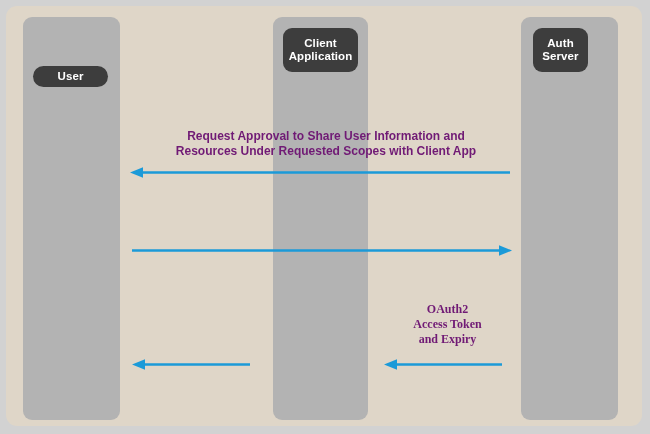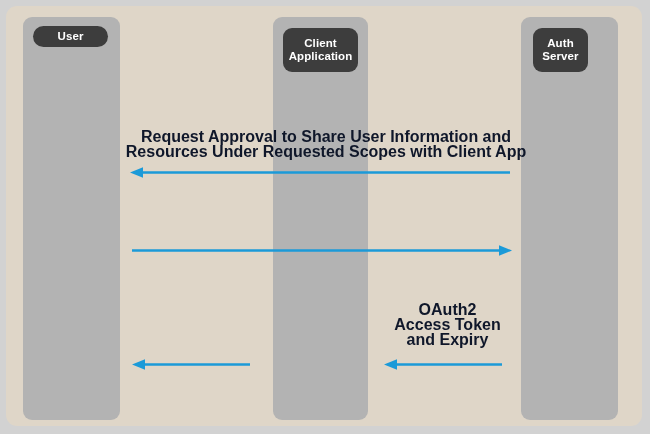--- a/index.html
+++ b/index.html
@@ -37,26 +37,26 @@
     font-weight: bold;
     font-size: 11.5px;
     line-height: 13px;
     text-align: center;
     display: flex;
     align-items: center;
     justify-content: center;
     border-radius: 9px;
     letter-spacing: 0.1px;
   }
-  .actor-pill.pill-round { border-radius: 11px; }
+  .actor-pill.pill-round { border-radius: 11px; margin-top: 40px; }
   .msg-label {
     position: absolute;
-    color: #0f172a;
+    color: #701a75;
     font-weight: bold;
-    font-size: 16px;
+    font-size: 12px;
     line-height: 15px;
     text-align: center;
     white-space: pre-line;
   }
   .arrow {
     position: absolute;
     height: 11px;
   }
   .arrow svg { display: block; overflow: visible; }
 </style>
@@ -101,21 +101,21 @@
       </svg>
     </div>
 
     <div class="arrow" style="left:126px; top:353px; width:118px;">
       <svg width="118" height="11" viewBox="0 0 118 11">
         <line x1="11" y1="5.5" x2="118" y2="5.5" stroke="#1b9ad8" stroke-width="2.4"></line>
         <polygon points="0,5.5 13,0.2 13,10.8" fill="#1b9ad8"></polygon>
       </svg>
     </div>
 
-    <div class="msg-label" style="left:384px; top:296px; width:115px;">OAuth2
+    <div class="msg-label" style="left:384px; top:296px; width:115px;font-family:Liberation Serif, serif;">OAuth2
 Access Token
 and Expiry</div>
     <div class="arrow" style="left:378px; top:353px; width:118px;">
       <svg width="118" height="11" viewBox="0 0 118 11">
         <line x1="11" y1="5.5" x2="118" y2="5.5" stroke="#1b9ad8" stroke-width="2.4"></line>
         <polygon points="0,5.5 13,0.2 13,10.8" fill="#1b9ad8"></polygon>
       </svg>
     </div>
 
   </div>

